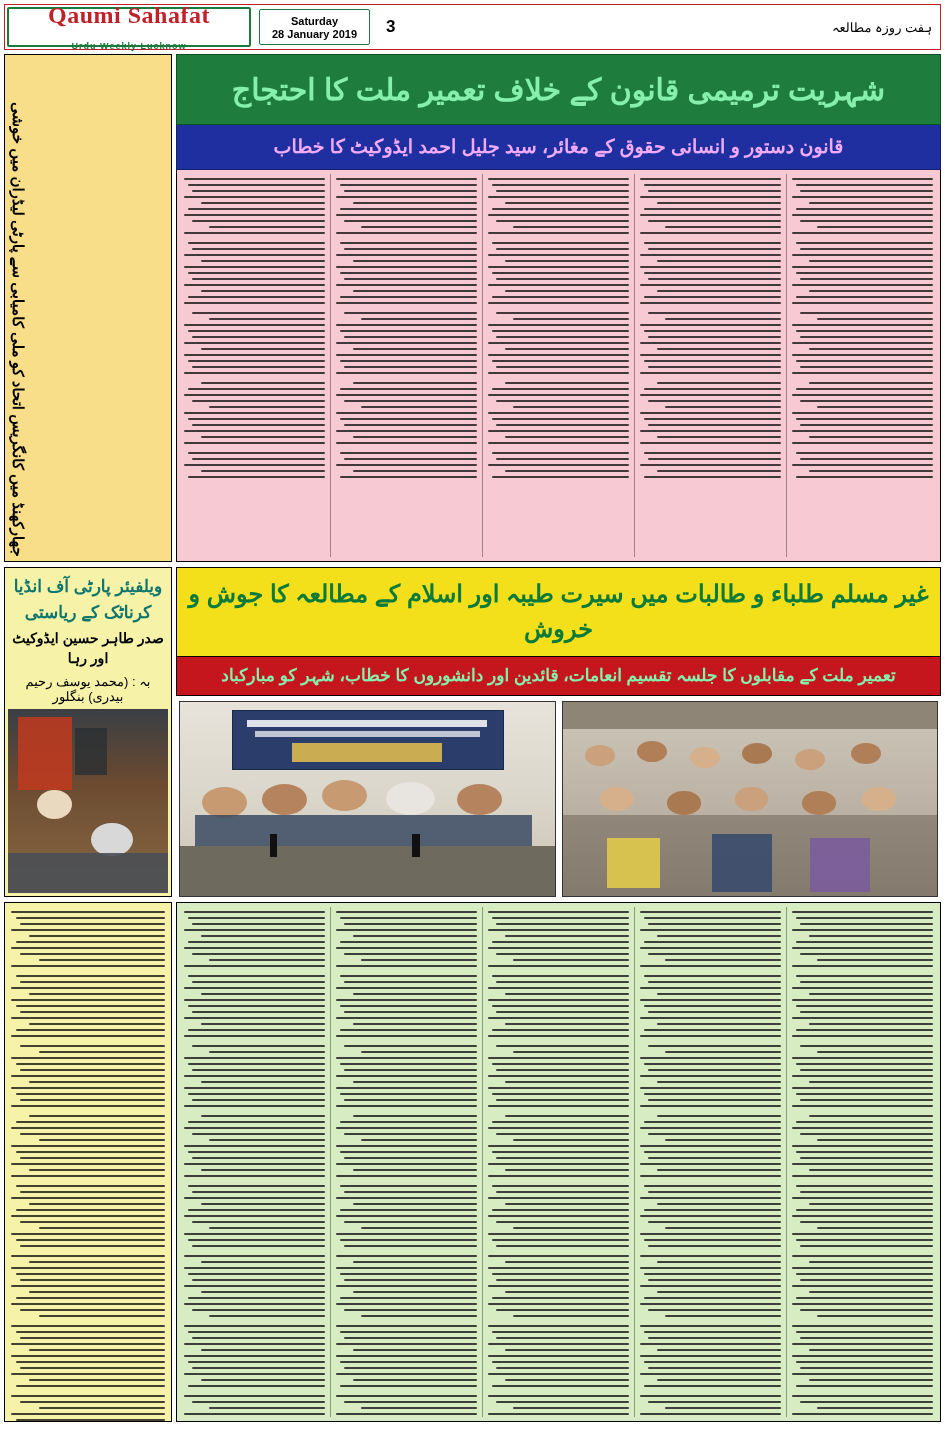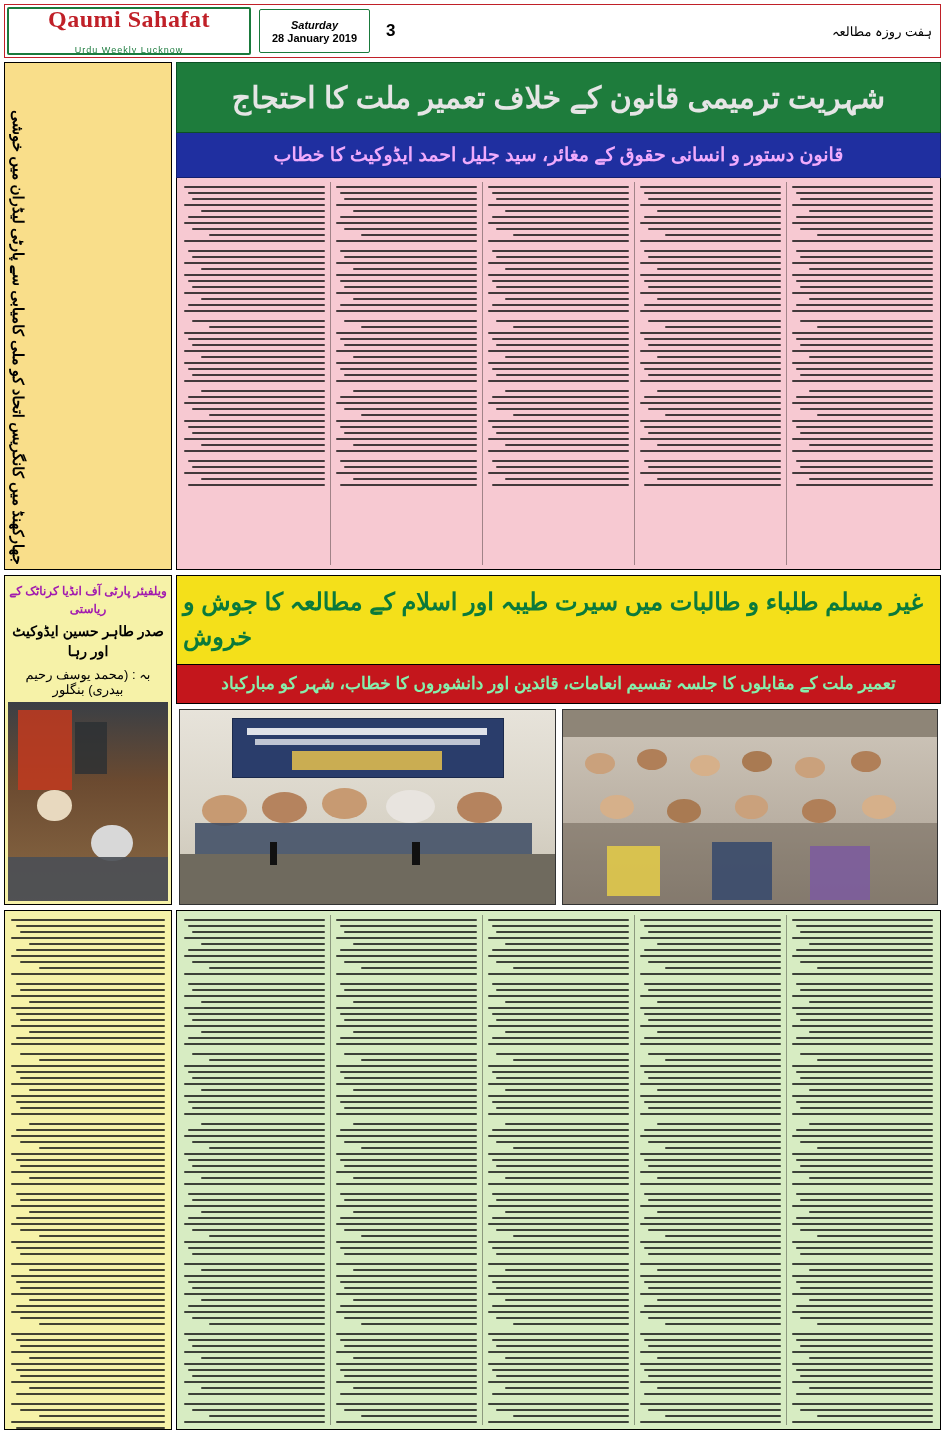--- a/index.html
+++ b/index.html
@@ -8,34 +8,34 @@
     background:#ffffff;
     font-family:"Liberation Sans", sans-serif;
     overflow:hidden;
     position:relative;
   }
   .page{position:relative;width:945px;height:1437px;box-sizing:border-box;padding:4px;}
 
   
   .masthead{
     display:flex;align-items:stretch;justify-content:space-between;
-    height:54px;border:1px solid #c02028;box-sizing:border-box;
+    height:46px;border:1px solid #c02028;box-sizing:border-box;
     background:#ffffff;
   }
   .mh-left{
     display:flex;flex-direction:column;justify-content:center;align-items:center;
     padding:2px 10px;border:2px solid #1a7a3c;margin:2px;border-radius:2px;min-width:220px;
   }
   .mh-left .title{font-family:"Liberation Serif",serif;font-weight:bold;font-size:24px;color:#c02028;letter-spacing:.5px;line-height:1;}
-  .mh-left .sub{font-size:9px;color:#1a7a3c;font-weight:normal;letter-spacing:1px;margin-top:14px;}
+  .mh-left .sub{font-size:9px;color:#1a7a3c;font-weight:bold;letter-spacing:1px;margin-top:14px;}
   .mh-date{
     display:flex;flex-direction:column;justify-content:center;align-items:center;
     border:1px solid #1a7a3c;margin:4px 6px;padding:2px 12px;border-radius:2px;
   }
-  .mh-date .d1{font-size:11px;font-weight:bold;color:#000;font-style:italic;}
+  .mh-date .d1{font-size:11px;font-weight:bold;color:#000;}
   .mh-date .d2{font-size:11px;font-weight:bold;color:#000;margin-top:1px;}
   .mh-page{display:flex;align-items:center;justify-content:center;font-size:17px;font-weight:bold;padding:0 10px;color:#000;}
   .mh-urdu-small{display:flex;align-items:center;justify-content:center;font-size:13px;color:#000;padding:0 8px;direction:rtl;}
   .mh-right{
     display:flex;align-items:center;justify-content:center;
     padding:2px 14px;border:2px solid #1a7a3c;margin:2px;border-radius:2px;min-width:200px;
   }
   .mh-right .title-ur{font-size:26px;font-weight:bold;color:#c02028;direction:rtl;line-height:1;}
   .mh-spacer{flex:1;}
   .colbox{overflow:hidden;}
@@ -49,21 +49,21 @@
     width:168px;background:#f9de8a;border:1px solid #000;box-sizing:border-box;
     padding:4px;margin-right:4px;position:relative;
   }
   .left-col .hdr{
     writing-mode:vertical-rl;text-orientation:mixed;direction:rtl;
     font-size:15px;font-weight:bold;color:#000;height:100%;
   }
   .main-top{flex:1;display:flex;flex-direction:column;}
 
   .banner-green{
-    background:#1e7c3c;color:#e5e5e5;text-align:center;
+    background:#1e7c3c;color:#86efac;text-align:center;
     font-size:30px;font-weight:bold;direction:rtl;
     padding:12px 8px;line-height:1.5;border:1px solid #0c5026;
   }
   .banner-blue{
     background:#1f2fa0;color:#f0abfc;text-align:center;
     font-size:19px;font-weight:bold;direction:rtl;
     padding:8px 8px;line-height:1.45;border:1px solid #141f6e;border-top:none;
   }
   .body-pink{
     background:#f7c9d2;border:1px solid #000;border-top:none;
@@ -71,34 +71,34 @@
   }
   .body-pink .tcol{flex:1;padding:0 5px;box-sizing:border-box;}
 
   
   .mid-wrap{display:flex;margin-top:5px;height:330px;}
   .mid-left{
     width:168px;background:#f6f2a8;border:1px solid #000;box-sizing:border-box;
     margin-right:4px;display:flex;flex-direction:column;
   }
   .welfare-title{
-    text-align:center;direction:rtl;font-size:12px;font-weight:bold;color:#a21caf;
+    text-align:center;direction:rtl;font-size:17px;font-weight:bold;color:#0f766e;
     padding:6px 4px 2px;line-height:1.5;
   }
   .welfare-sub{
     text-align:center;direction:rtl;font-size:14px;font-weight:bold;color:#000;
     padding:2px 4px 4px;line-height:1.4;
   }
   .welfare-byline{text-align:center;direction:rtl;font-size:13px;padding:2px 4px;}
   .photo{position:relative;overflow:hidden;background:#555;}
   .photo .ph-inner{position:absolute;inset:0;}
 
   .mid-right{flex:1;display:flex;flex-direction:column;}
   .banner-yellow{
-    background:#f4e01a;color:#0b7a3b;text-align:left;direction:rtl;
+    background:#f4e01a;color:#0b7a3b;text-align:center;direction:rtl;
     font-size:24px;font-weight:bold;padding:9px 6px;border:1px solid #000;line-height:1.45;
   }
   .banner-red{
     background:#c4161c;color:#86efac;text-align:center;direction:rtl;
     font-size:17px;font-weight:bold;padding:7px 6px;border:1px solid #000;border-top:none;line-height:1.45;
   }
   .photo-row{display:flex;gap:6px;flex:1;padding:5px 3px 0 3px;box-sizing:border-box;background:#fff;}
   .photo-row .photo{flex:1;border:1px solid #333;}
 
   

